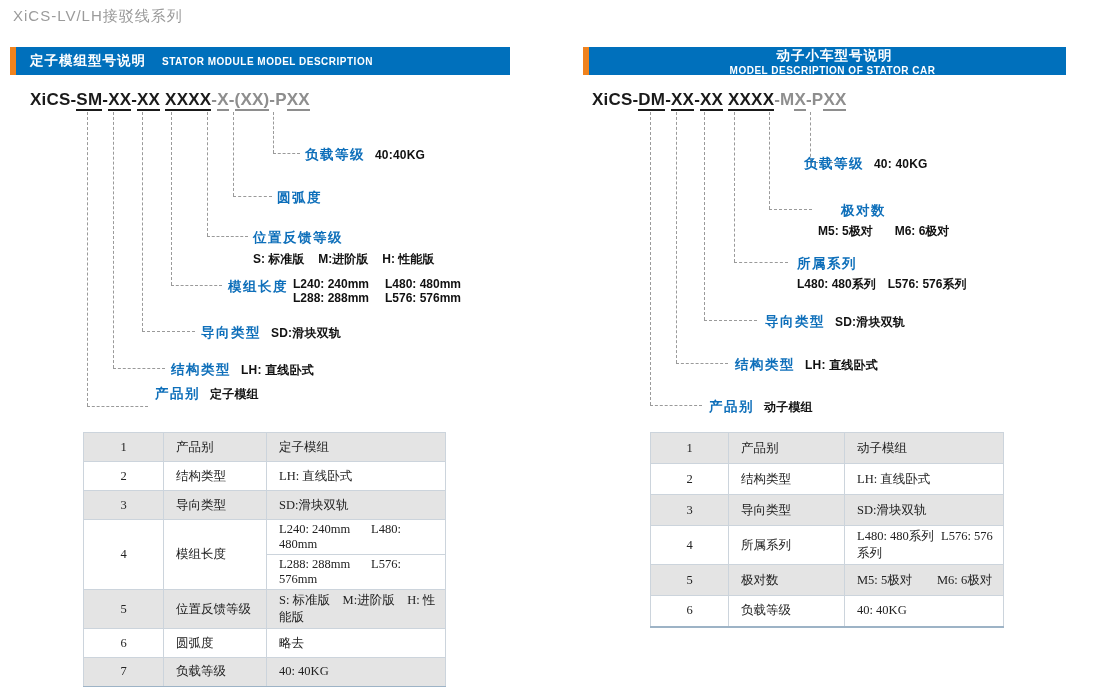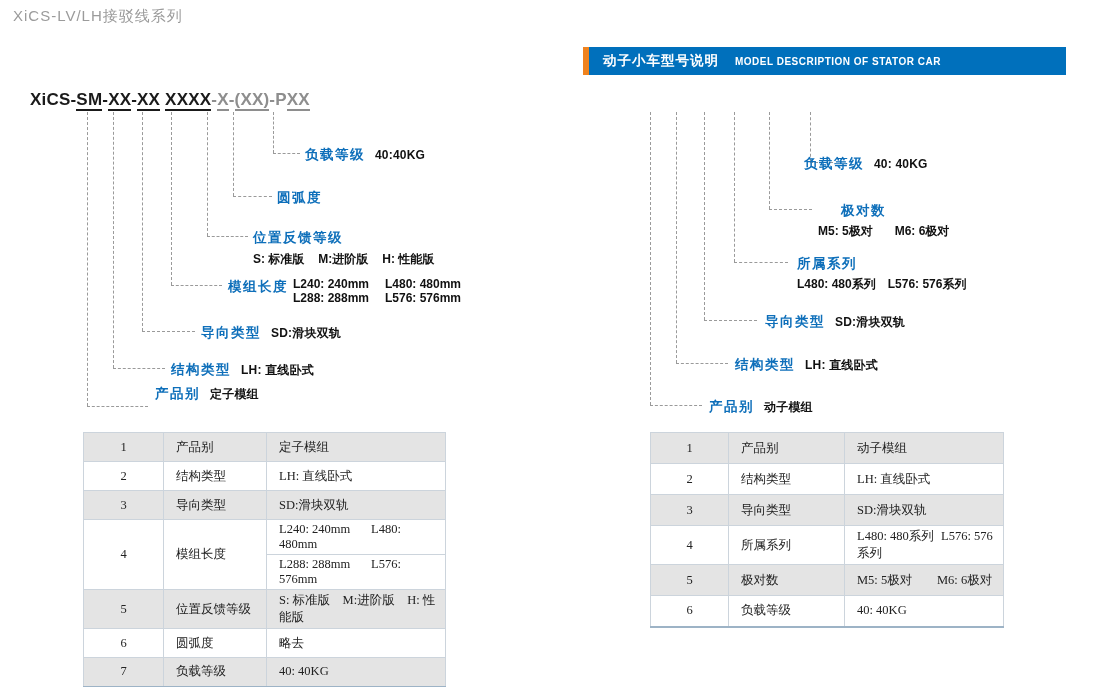--- a/index.html
+++ b/index.html
@@ -5,21 +5,21 @@
   html,body { margin:0; padding:0; background:#ffffff; }
   .page { position:relative; width:1076px; height:687px; background:#ffffff; overflow:hidden;
           font-family:"Liberation Sans","DejaVu Sans",sans-serif; }
 
   .page-title { position:absolute; left:13px; top:7px; font-size:15px; color:#9b9b9b;
                 letter-spacing:1px; }
 
   .hbar { position:absolute; top:47px; height:28px; background:#0070BC; display:flex;
           align-items:center; }
   .hbar-left  { left:10px;  width:500px; }
-  .hbar-right { left:583px; width:483px; }
+  .hbar-right { left:583px; width:483px;flex-direction:column; }
   .accent { position:absolute; left:0; top:0; width:6px; height:28px; background:#F0831E; }
   .hbar .cn { color:#fff; font-weight:bold; font-size:13.5px; margin-left:20px; letter-spacing:1px; white-space:nowrap; }
   .hbar .en { color:#fff; font-weight:bold; font-size:10px; margin-left:16px; letter-spacing:0.5px; white-space:nowrap; }
 
   .code { position:absolute; top:90px; font-size:17px; font-weight:bold; color:#1a1a1a;
           white-space:pre; letter-spacing:0.2px; }
   .code-left  { left:30px; }
   .code-right { left:592px; }
   .code .u { display:inline-block; border-bottom:2px solid currentColor; line-height:1.05; }
   .code .g { color:#8e8e8e; }
@@ -50,29 +50,35 @@
   .w84 { display:inline-block; width:84px; }
   .w80 { display:inline-block; width:80px; }
 </style>
 </head>
 <body>
 
 <div class="page">
 
   <div class="page-title">XiCS-LV/LH接驳线系列</div>
 
+  <div class="hbar hbar-left">
+    <div class="accent"></div>
+    <span class="cn">定子模组型号说明</span>
+    <span class="en">STATOR MODULE MODEL DESCRIPTION</span>
+  </div>
 
   <div class="hbar hbar-right">
     <div class="accent"></div>
     <span class="cn">动子小车型号说明</span>
     <span class="en">MODEL DESCRIPTION OF STATOR CAR</span>
   </div>
 
   <div class="code code-left"><span>XiCS-</span><span class="u">SM</span><span>-</span><span class="u">XX</span><span>-</span><span class="u">XX</span><span> </span><span class="u">XXXX</span><span class="g">-</span><span class="u g">X</span><span class="g">-</span><span class="u g">(XX)</span><span class="g">-</span><span class="g">P</span><span class="u g">XX</span></div>
 
+  <div class="code code-right"><span>XiCS-</span><span class="u">DM</span><span>-</span><span class="u">XX</span><span>-</span><span class="u">XX</span><span> </span><span class="u">XXXX</span><span class="g">-</span><span class="g">M</span><span class="u g">X</span><span class="g">-</span><span class="g">P</span><span class="u g">XX</span></div>
 
   <div class="vline" style="left:87px;top:112px;height:294px"></div>
   <div class="hline" style="left:87px;top:406px;width:61px"></div>
   <div class="vline" style="left:113px;top:112px;height:256px"></div>
   <div class="hline" style="left:113px;top:368px;width:52px"></div>
   <div class="vline" style="left:142px;top:112px;height:219px"></div>
   <div class="hline" style="left:142px;top:331px;width:53px"></div>
   <div class="vline" style="left:171px;top:112px;height:173px"></div>
   <div class="hline" style="left:171px;top:285px;width:51px"></div>
   <div class="vline" style="left:207px;top:112px;height:124px"></div>

